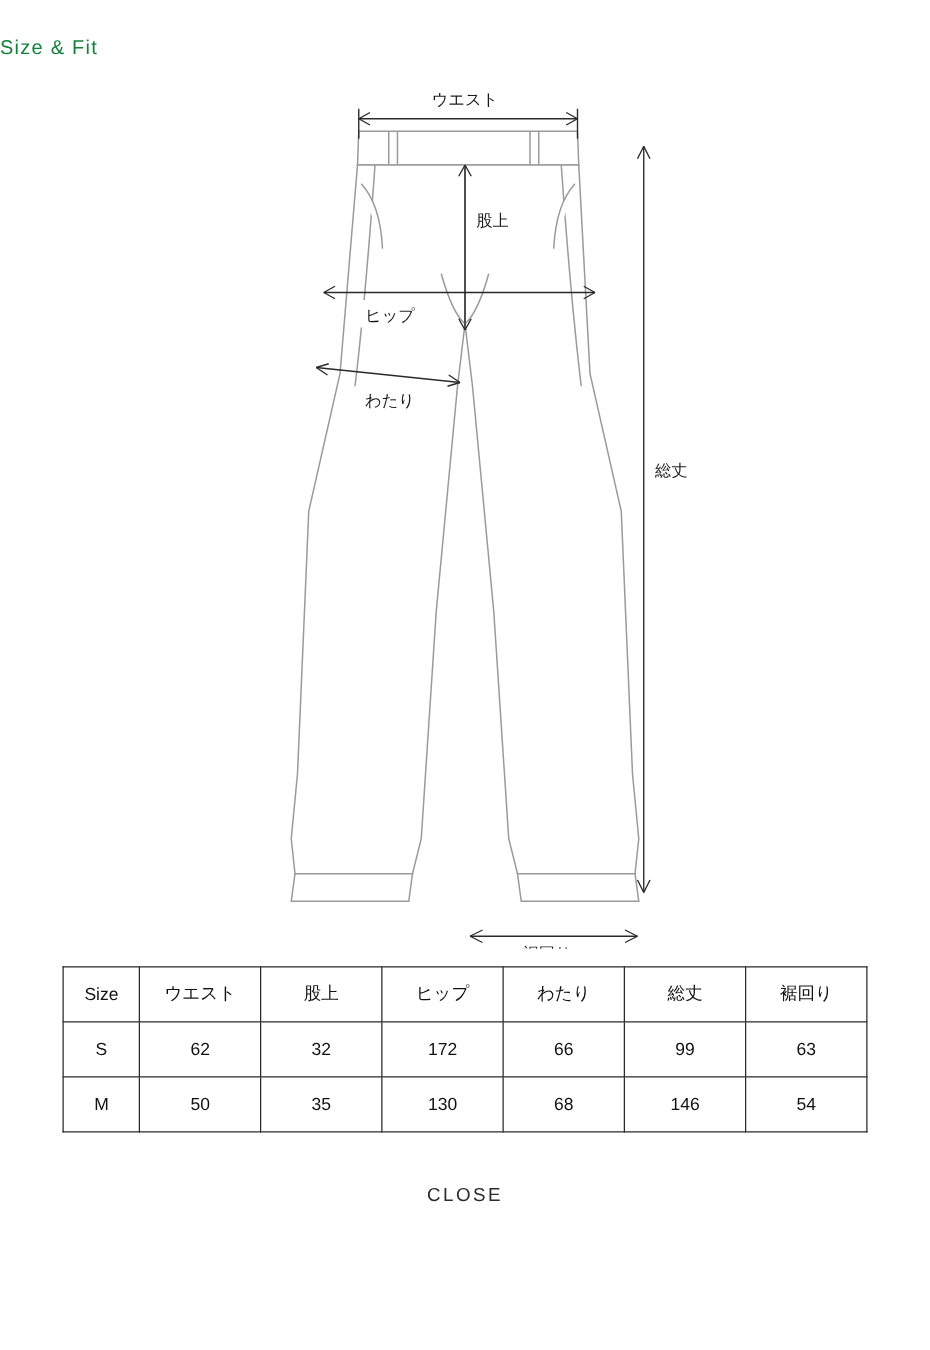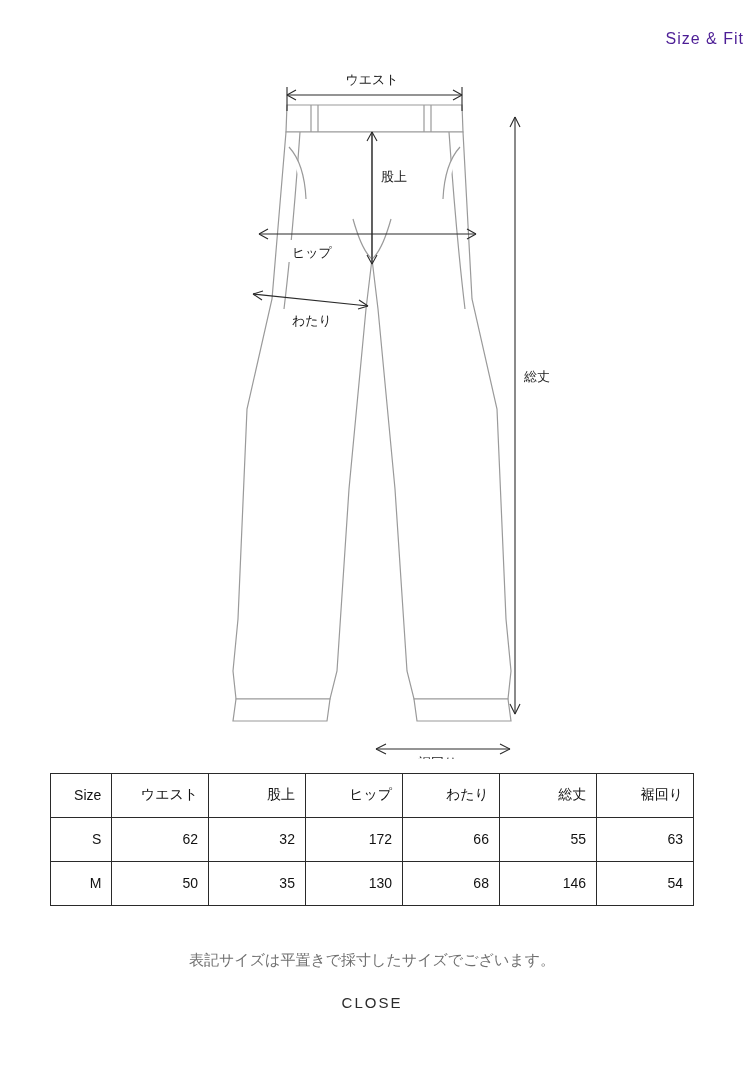--- a/index.html
+++ b/index.html
@@ -10,24 +10,24 @@
   }
   body {
     width: 744px;
     height: 1080px;
     position: relative;
     font-family: "Liberation Sans", sans-serif;
     color: #1a1a1a;
     overflow: hidden;
   }
   .page-title {
-    text-align: right;
+    text-align: left;
     font-size: 16px;
     letter-spacing: 1px;
-    color: #4c1d95;
+    color: #15803d;
     margin-top: 30px;
     font-weight: 400;
   }
   .diagram-wrap {
     position: relative;
     width: 744px;
     height: 700px;
     margin-top: 8px;
   }
   .diagram-wrap svg {
@@ -45,21 +45,21 @@
   table.size-table {
     border-collapse: collapse;
     width: 100%;
     font-size: 14px;
   }
   table.size-table th,
   table.size-table td {
     border: 1px solid #2a2a2a;
     height: 44px;
     padding: 12px 10px;
-    text-align: right;
+    text-align: center;
     font-weight: 400;
     color: #111;
   }
   table.size-table th {
     font-weight: 400;
   }
   table.size-table col.c0 { width: 62px; }
   table.size-table col.c1 { width: 100px; }
   table.size-table col.c2 { width: 100px; }
   table.size-table col.c3 { width: 100px; }
@@ -213,35 +213,34 @@
           <th>裾回り</th>
         </tr>
       </thead>
       <tbody>
         <tr>
           <td>S</td>
           <td>62</td>
           <td>32</td>
           <td>172</td>
           <td>66</td>
-          <td>55</td>
+          <td>99</td>
           <td>63</td>
         </tr>
         <tr>
           <td>M</td>
           <td>50</td>
           <td>35</td>
           <td>130</td>
           <td>68</td>
           <td>146</td>
           <td>54</td>
         </tr>
       </tbody>
     </table>
   </div>
 
   <div class="notes">
-    <div>表記サイズは平置きで採寸したサイズでございます。</div>
   </div>
 
   <div class="close-row">CLOSE</div>
 
 </div>
 
 </body></html>

